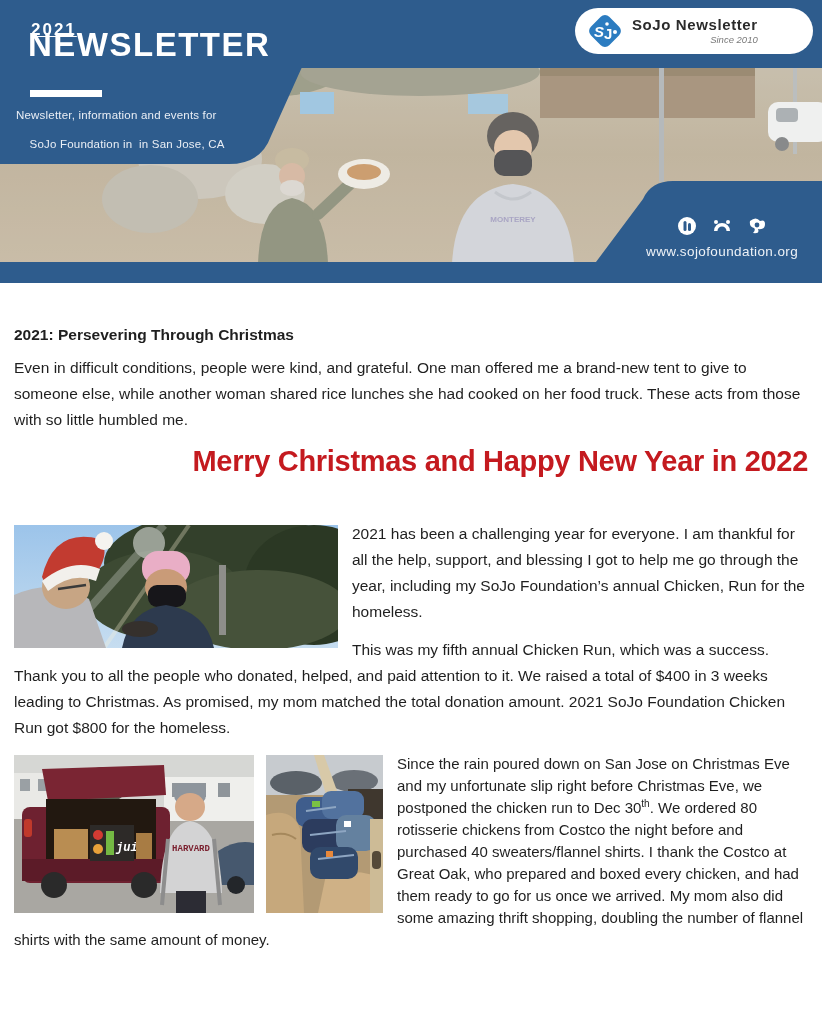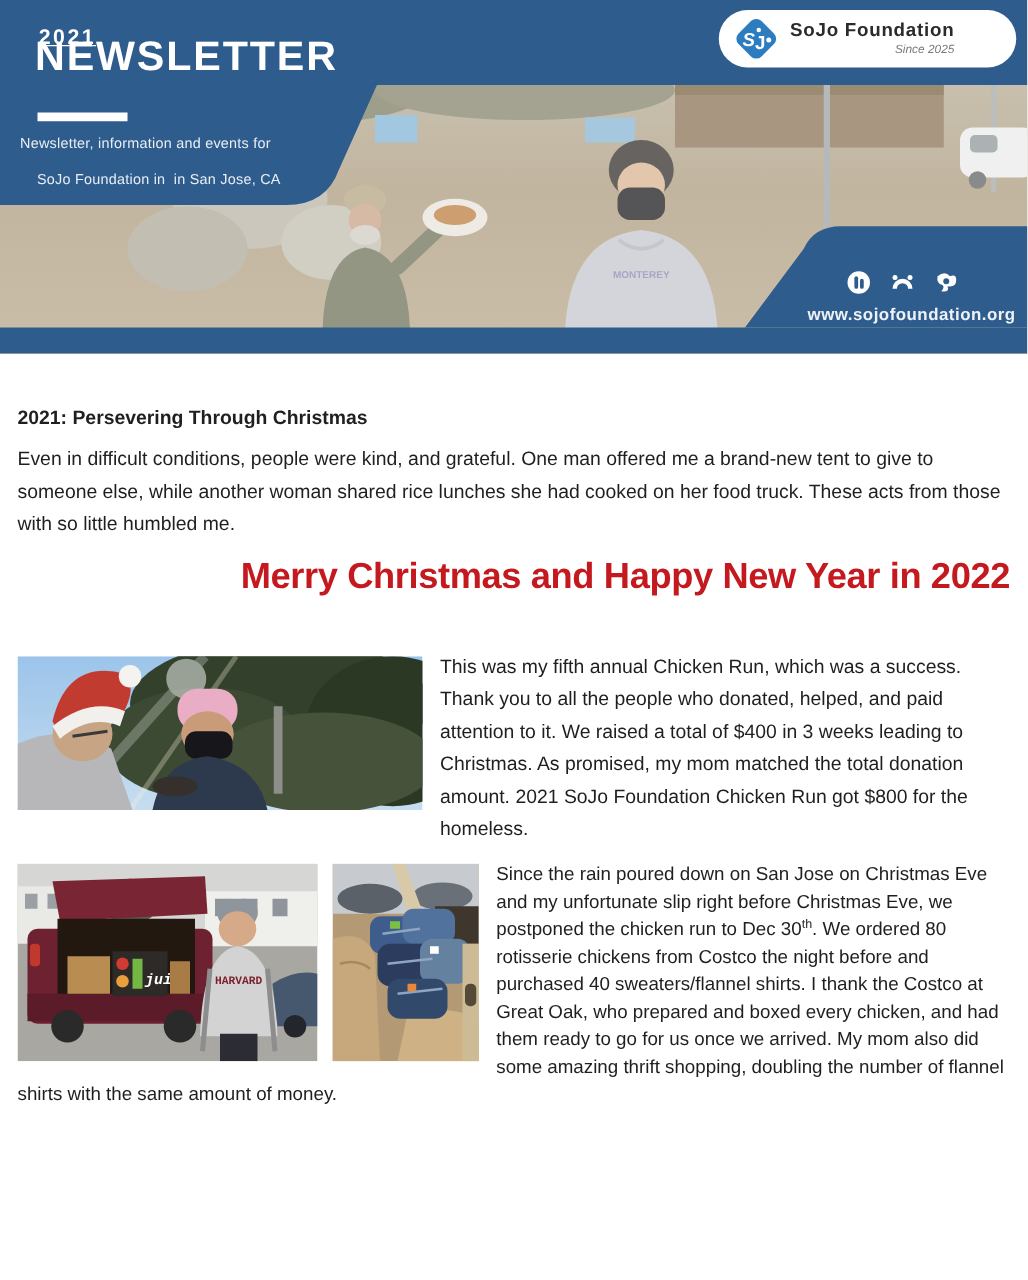--- a/index.html
+++ b/index.html
@@ -25,21 +25,21 @@
   .banner-subtitle{position:absolute;left:16px;top:108px;color:#e9eef5;
     font-size:11.5px;line-height:14.5px;letter-spacing:.2px;white-space:pre;}
   .logo-pill{position:absolute;left:575px;top:8px;width:238px;height:46px;background:#fff;
     border-radius:23px;display:flex;align-items:center;padding-left:11px;}
   .logo-text{margin-left:8px;line-height:1;}
   .logo-name{font-size:15px;font-weight:bold;color:#2b2b2b;letter-spacing:.6px;}
   .logo-since{font-size:9.5px;font-style:italic;color:#7a7a7a;text-align:right;margin-top:3px;}
   .social-row{position:absolute;left:676px;top:215px;display:flex;gap:13px;}
   .social-row svg{display:block;}
   .banner-url{position:absolute;left:646px;top:244px;color:#eef2f7;font-size:13.5px;
-    font-weight:700;letter-spacing:.4px;text-decoration:none;}
+    font-weight:400;letter-spacing:.4px;text-decoration:none;}
   
   .content{padding:0 14px;}
   .article-heading{font-size:15.5px;font-weight:bold;margin:42px 0 10px 0;line-height:20px;}
   .content p{font-size:15.5px;line-height:26px;margin:0 0 12px 0;}
   .holiday-heading{font-size:29px;font-weight:bold;color:var(--accent-red);
     text-align:right;margin:6px 0 44px 0;line-height:32px;letter-spacing:-.3px;}
   .photo-float{float:left;}
   .photo-mid{margin:4px 14px 6px 0;}
   .photo-suv{margin:2px 12px 4px 0;font-family:Liberation Mono, monospace;}
   .photo-flannel{margin:2px 14px 4px 0;}
@@ -125,22 +125,22 @@
 
   <div class="logo-pill">
     <svg width="38" height="38" viewBox="0 0 38 38">
       <rect x="6" y="6" width="26" height="26" rx="6" fill="var(--logo-blue)" transform="rotate(45 19 19)"></rect>
       <text x="8" y="25" font-size="15" font-weight="bold" font-style="italic" fill="#ffffff">S</text>
       <text x="18" y="27" font-size="15" font-weight="bold" fill="#ffffff">J</text>
       <circle cx="21" cy="12" r="1.8" fill="#ffffff"></circle>
       <circle cx="29" cy="20" r="2" fill="#ffffff"></circle>
     </svg>
     <div class="logo-text">
-      <div class="logo-name">SoJo Foundation</div>
-      <div class="logo-since">Since 2025</div>
+      <div class="logo-name">SoJo Newsletter</div>
+      <div class="logo-since">Since 2010</div>
     </div>
   </div>
 
   <div class="social-row">
     <svg width="22" height="22" viewBox="0 0 22 22">
       <circle cx="11" cy="11" r="9" fill="#ffffff"></circle>
       <rect x="7.5" y="6" width="3" height="10" rx="1.5" fill="var(--banner-blue)"></rect>
       <rect x="12" y="8" width="3" height="8" rx="1.5" fill="var(--banner-blue)"></rect>
     </svg>
     <svg width="22" height="22" viewBox="0 0 22 22">
@@ -195,20 +195,21 @@
         </g>
         <g>
           <rect x="128" y="26" width="48" height="34" rx="16" fill="#e9aec6"></rect>
           <ellipse cx="152" cy="62" rx="21" ry="18" fill="#c99b78"></ellipse>
           <rect x="134" y="60" width="38" height="22" rx="9" fill="#17161a"></rect>
           <path d="M108 123 Q116 84 152 80 Q192 86 200 123 Z" fill="#2d3a4e"></path>
           <ellipse cx="126" cy="104" rx="18" ry="8" fill="#35302c"></ellipse>
         </g>
       </svg>
     </div>
+    <p>2021 has been a challenging year for everyone. I am thankful for all the help, support, and blessing I got to help me go through the year, including my SoJo Foundation’s annual Chicken, Run for the homeless.</p>
     <p>This was my fifth annual Chicken Run, which was a success. Thank you to all the people who donated, helped, and paid attention to it. We raised a total of $400 in 3 weeks leading to Christmas. As promised, my mom matched the total donation amount.  2021 SoJo Foundation Chicken Run got $800 for the homeless.</p>
   </div>
 
   <div class="section2 clearfix">
     <div class="photo-float photo-suv">
       <svg width="240" height="158" viewBox="0 0 240 158">
         <rect width="240" height="158" fill="#a9a7a2"></rect>
         <rect width="240" height="58" fill="#d6d7d4"></rect>
         <g>
           <rect x="0" y="18" width="58" height="46" fill="#e9e9e6"></rect>

